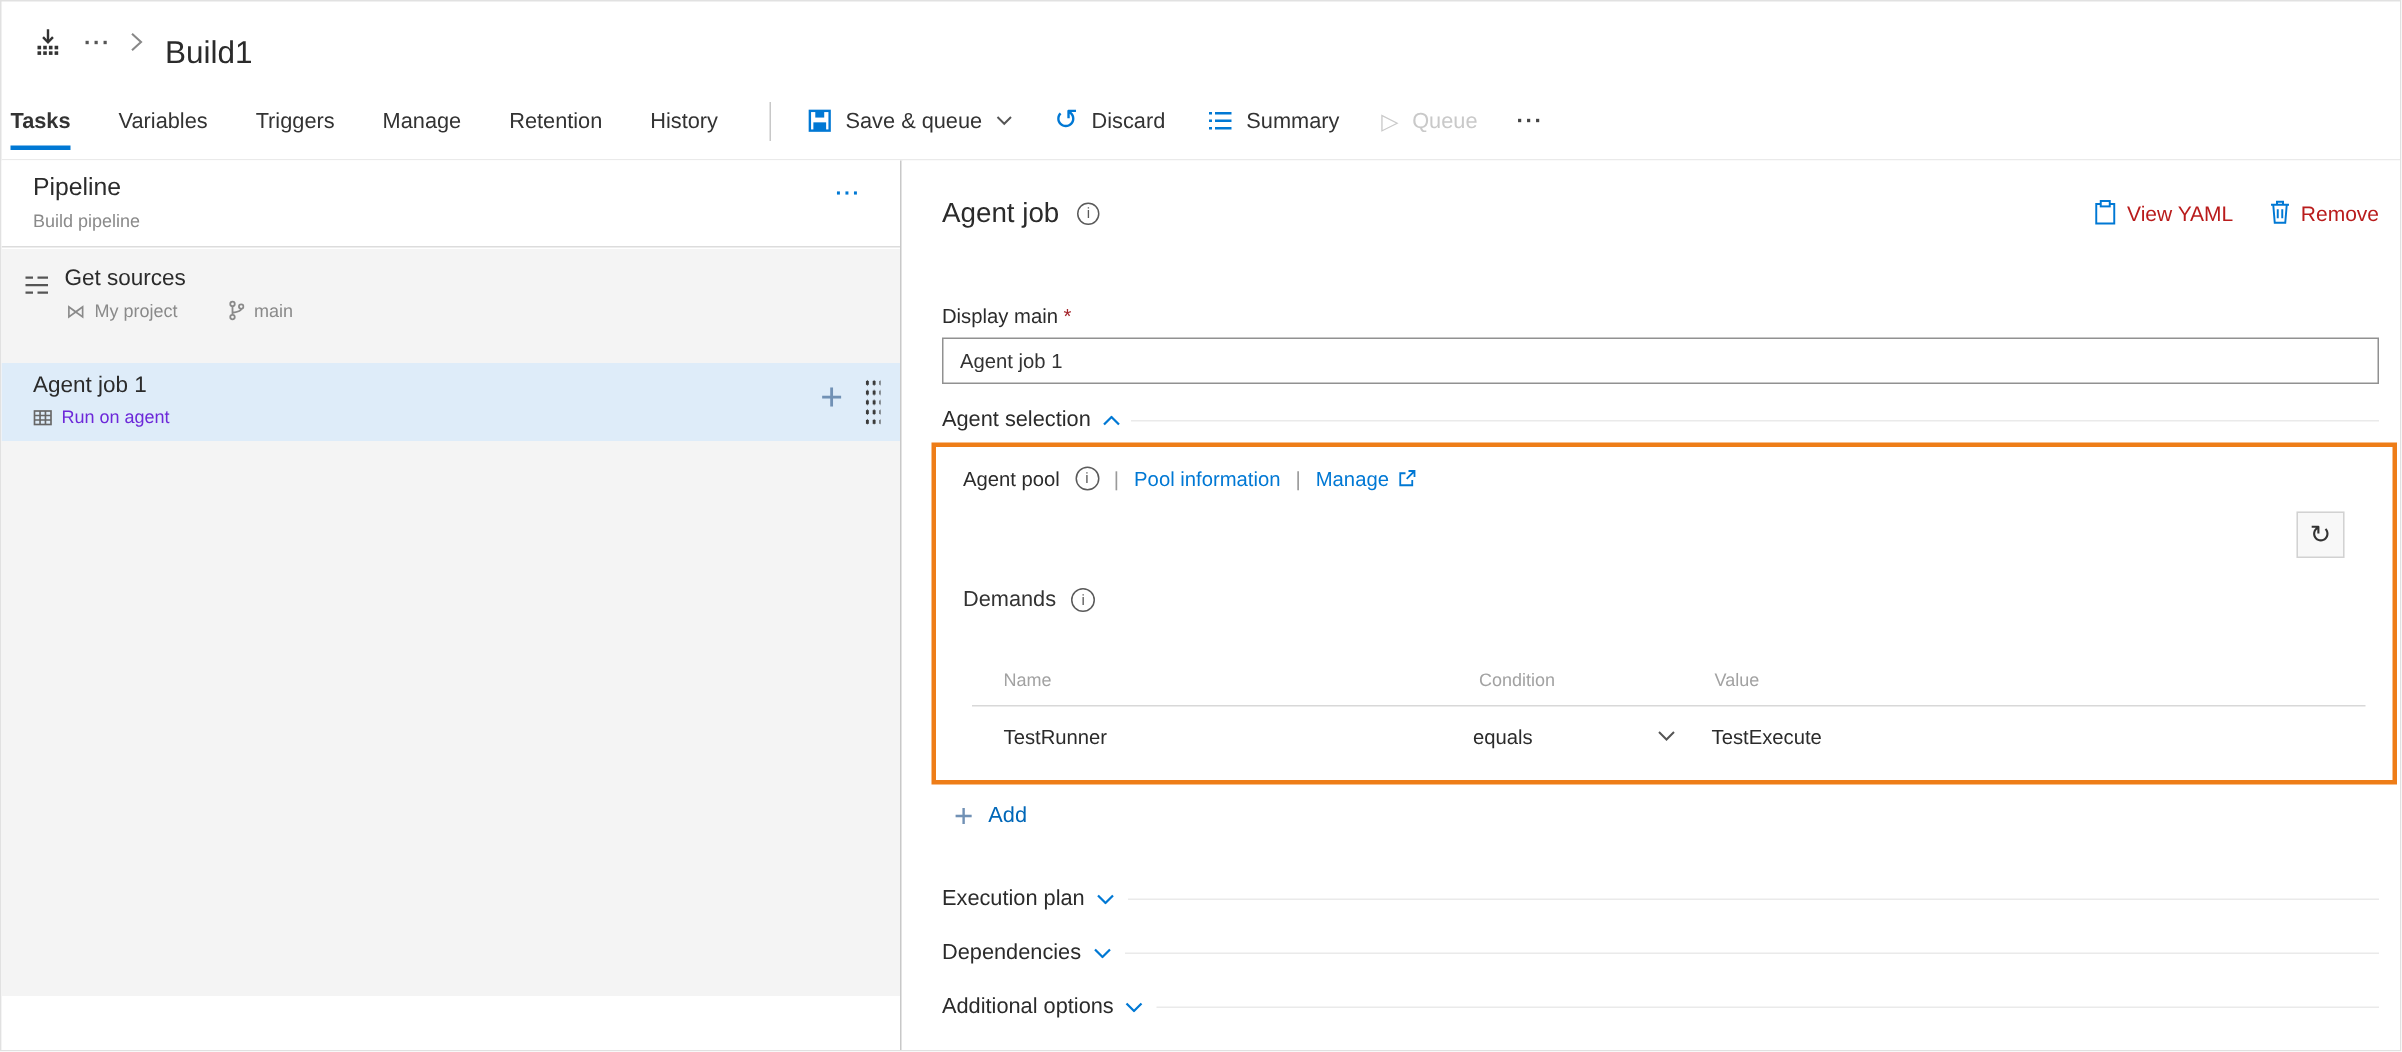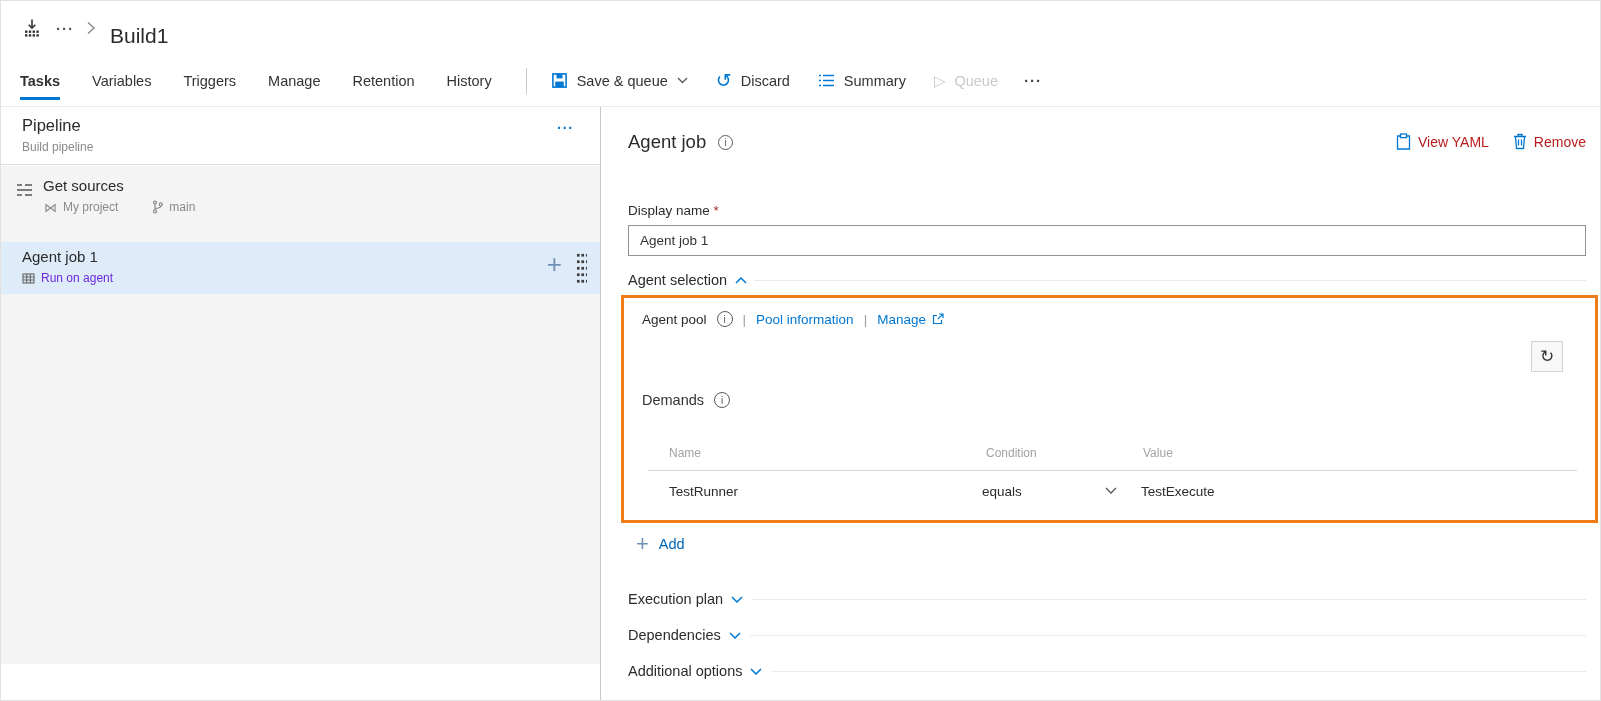--- a/index.html
+++ b/index.html
@@ -13,21 +13,21 @@
   .top-header { position:absolute; top:0; left:0; right:0; height:54px;
     display:flex; align-items:center; padding-left:21px; }
   .build-icon { width:20px; height:20px; margin-right:14px; }
   .crumb-more { color:#555; font-size:15px; font-weight:bold; letter-spacing:1px; cursor:pointer; line-height:1; margin-right:12px; }
   .crumb-chev { margin-right:14px; display:flex; }
   .page-title { font-size:21px; color:#2b2b2b;margin-top:16px; }
 
   
   .tabbar { position:absolute; top:54px; left:0; right:0; height:52px;
     display:flex; align-items:center; border-bottom:1px solid #eaeaea; }
-  .tabs { display:flex; align-items:center; padding-left:19px; height:100%; }
+  .tabs { display:flex; align-items:center; padding-left:6px; height:100%; }
   .tab { position:relative; height:100%; display:flex; align-items:center;
     margin-right:32px; font-size:14.5px; color:#333; cursor:pointer; white-space:nowrap; }
   .tab.active { font-weight:bold; }
   .tab.active::after { content:""; position:absolute; left:0; right:0; bottom:6px; height:3px; background:#0078d4; }
   .v-divider { width:1px; height:26px; background:#c8c8c8; margin:0 10px 0 2px; }
   .toolbar { display:flex; align-items:center; height:100%; }
   .tb-btn { display:flex; align-items:center; gap:9px; padding:0 14px; font-size:14.5px;
     color:#333; cursor:pointer; height:100%; white-space:nowrap; }
   .tb-btn .glyph-blue { color:#0078d4; font-size:19px; line-height:1; }
   .tb-btn.disabled { color:#c9c9c9; cursor:default; }
@@ -254,21 +254,21 @@
           <g stroke="#0078d4" stroke-width="1.3" fill="none">
             <path d="M1 3.5h12M5 3.5V1.5h4v2M2.5 3.5l1 12h7l1-12"></path>
             <path d="M5.5 6.5v6M8.5 6.5v6"></path>
           </g>
         </svg>
         <span>Remove</span>
       </div>
     </div>
 
     <div class="dn-label">
-      <span>Display name</span>
+      <span>Display main</span>
       <span class="dn-required">*</span>
     </div>
     <input class="dn-input" type="text" value="Agent job 1" style="">
 
     <div class="agent-selection-row">
       <span class="section-label">Agent selection</span>
       <svg width="12" height="7" viewBox="0 0 12 7">
         <path d="M1 6l5-5 5 5" stroke="#0078d4" stroke-width="1.5" fill="none"></path>
       </svg>
       <span class="hrule"></span>

